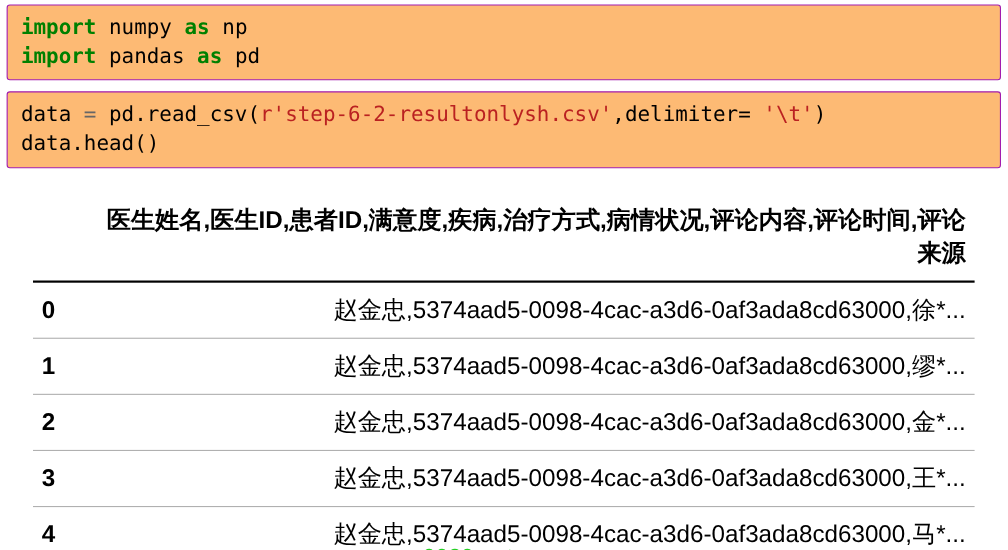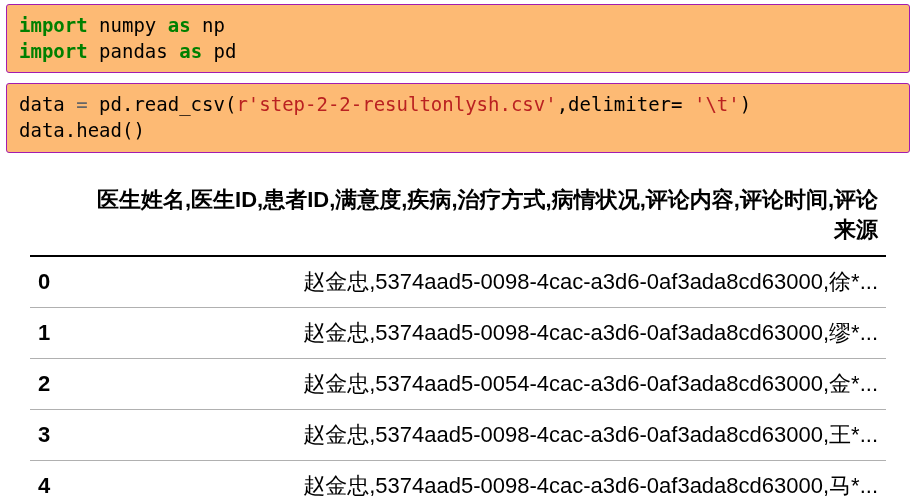--- a/index.html
+++ b/index.html
@@ -65,21 +65,21 @@
     letter-spacing: 0.5px;
     opacity: 0.85;
   }
 </style>
 </head>
 <body>
 
 <div class="code-cell"><span class="kw">import</span> <span class="nn">numpy</span> <span class="kw">as</span> <span class="nn">np</span>
 <span class="kw">import</span> <span class="nn">pandas</span> <span class="kw">as</span> <span class="nn">pd</span></div>
 
-<div class="code-cell"><span>data </span><span class="op">=</span><span> pd.read_csv(</span><span class="str">r'step-2-2-resultonlysh.csv'</span><span>,delimiter= </span><span class="str">'\t'</span><span>)</span>
+<div class="code-cell"><span>data </span><span class="op">=</span><span> pd.read_csv(</span><span class="str">r'step-6-2-resultonlysh.csv'</span><span>,delimiter= </span><span class="str">'\t'</span><span>)</span>
 <span>data.head()</span></div>
 
 <div class="output-area">
   <table class="df-table">
     <thead>
       <tr>
         <th class="corner"></th>
         <th>医生姓名,医生ID,患者ID,满意度,疾病,治疗方式,病情状况,评论内容,评论时间,评论来源</th>
       </tr>
     </thead>
@@ -87,21 +87,21 @@
       <tr>
         <th>0</th>
         <td>赵金忠,5374aad5-0098-4cac-a3d6-0af3ada8cd63000,徐*...</td>
       </tr>
       <tr>
         <th>1</th>
         <td>赵金忠,5374aad5-0098-4cac-a3d6-0af3ada8cd63000,缪*...</td>
       </tr>
       <tr>
         <th>2</th>
-        <td>赵金忠,5374aad5-0054-4cac-a3d6-0af3ada8cd63000,金*...</td>
+        <td>赵金忠,5374aad5-0098-4cac-a3d6-0af3ada8cd63000,金*...</td>
       </tr>
       <tr>
         <th>3</th>
         <td>赵金忠,5374aad5-0098-4cac-a3d6-0af3ada8cd63000,王*...</td>
       </tr>
       <tr>
         <th>4</th>
         <td>赵金忠,5374aad5-0098-4cac-a3d6-0af3ada8cd63000,马*...</td>
       </tr>
     </tbody>

